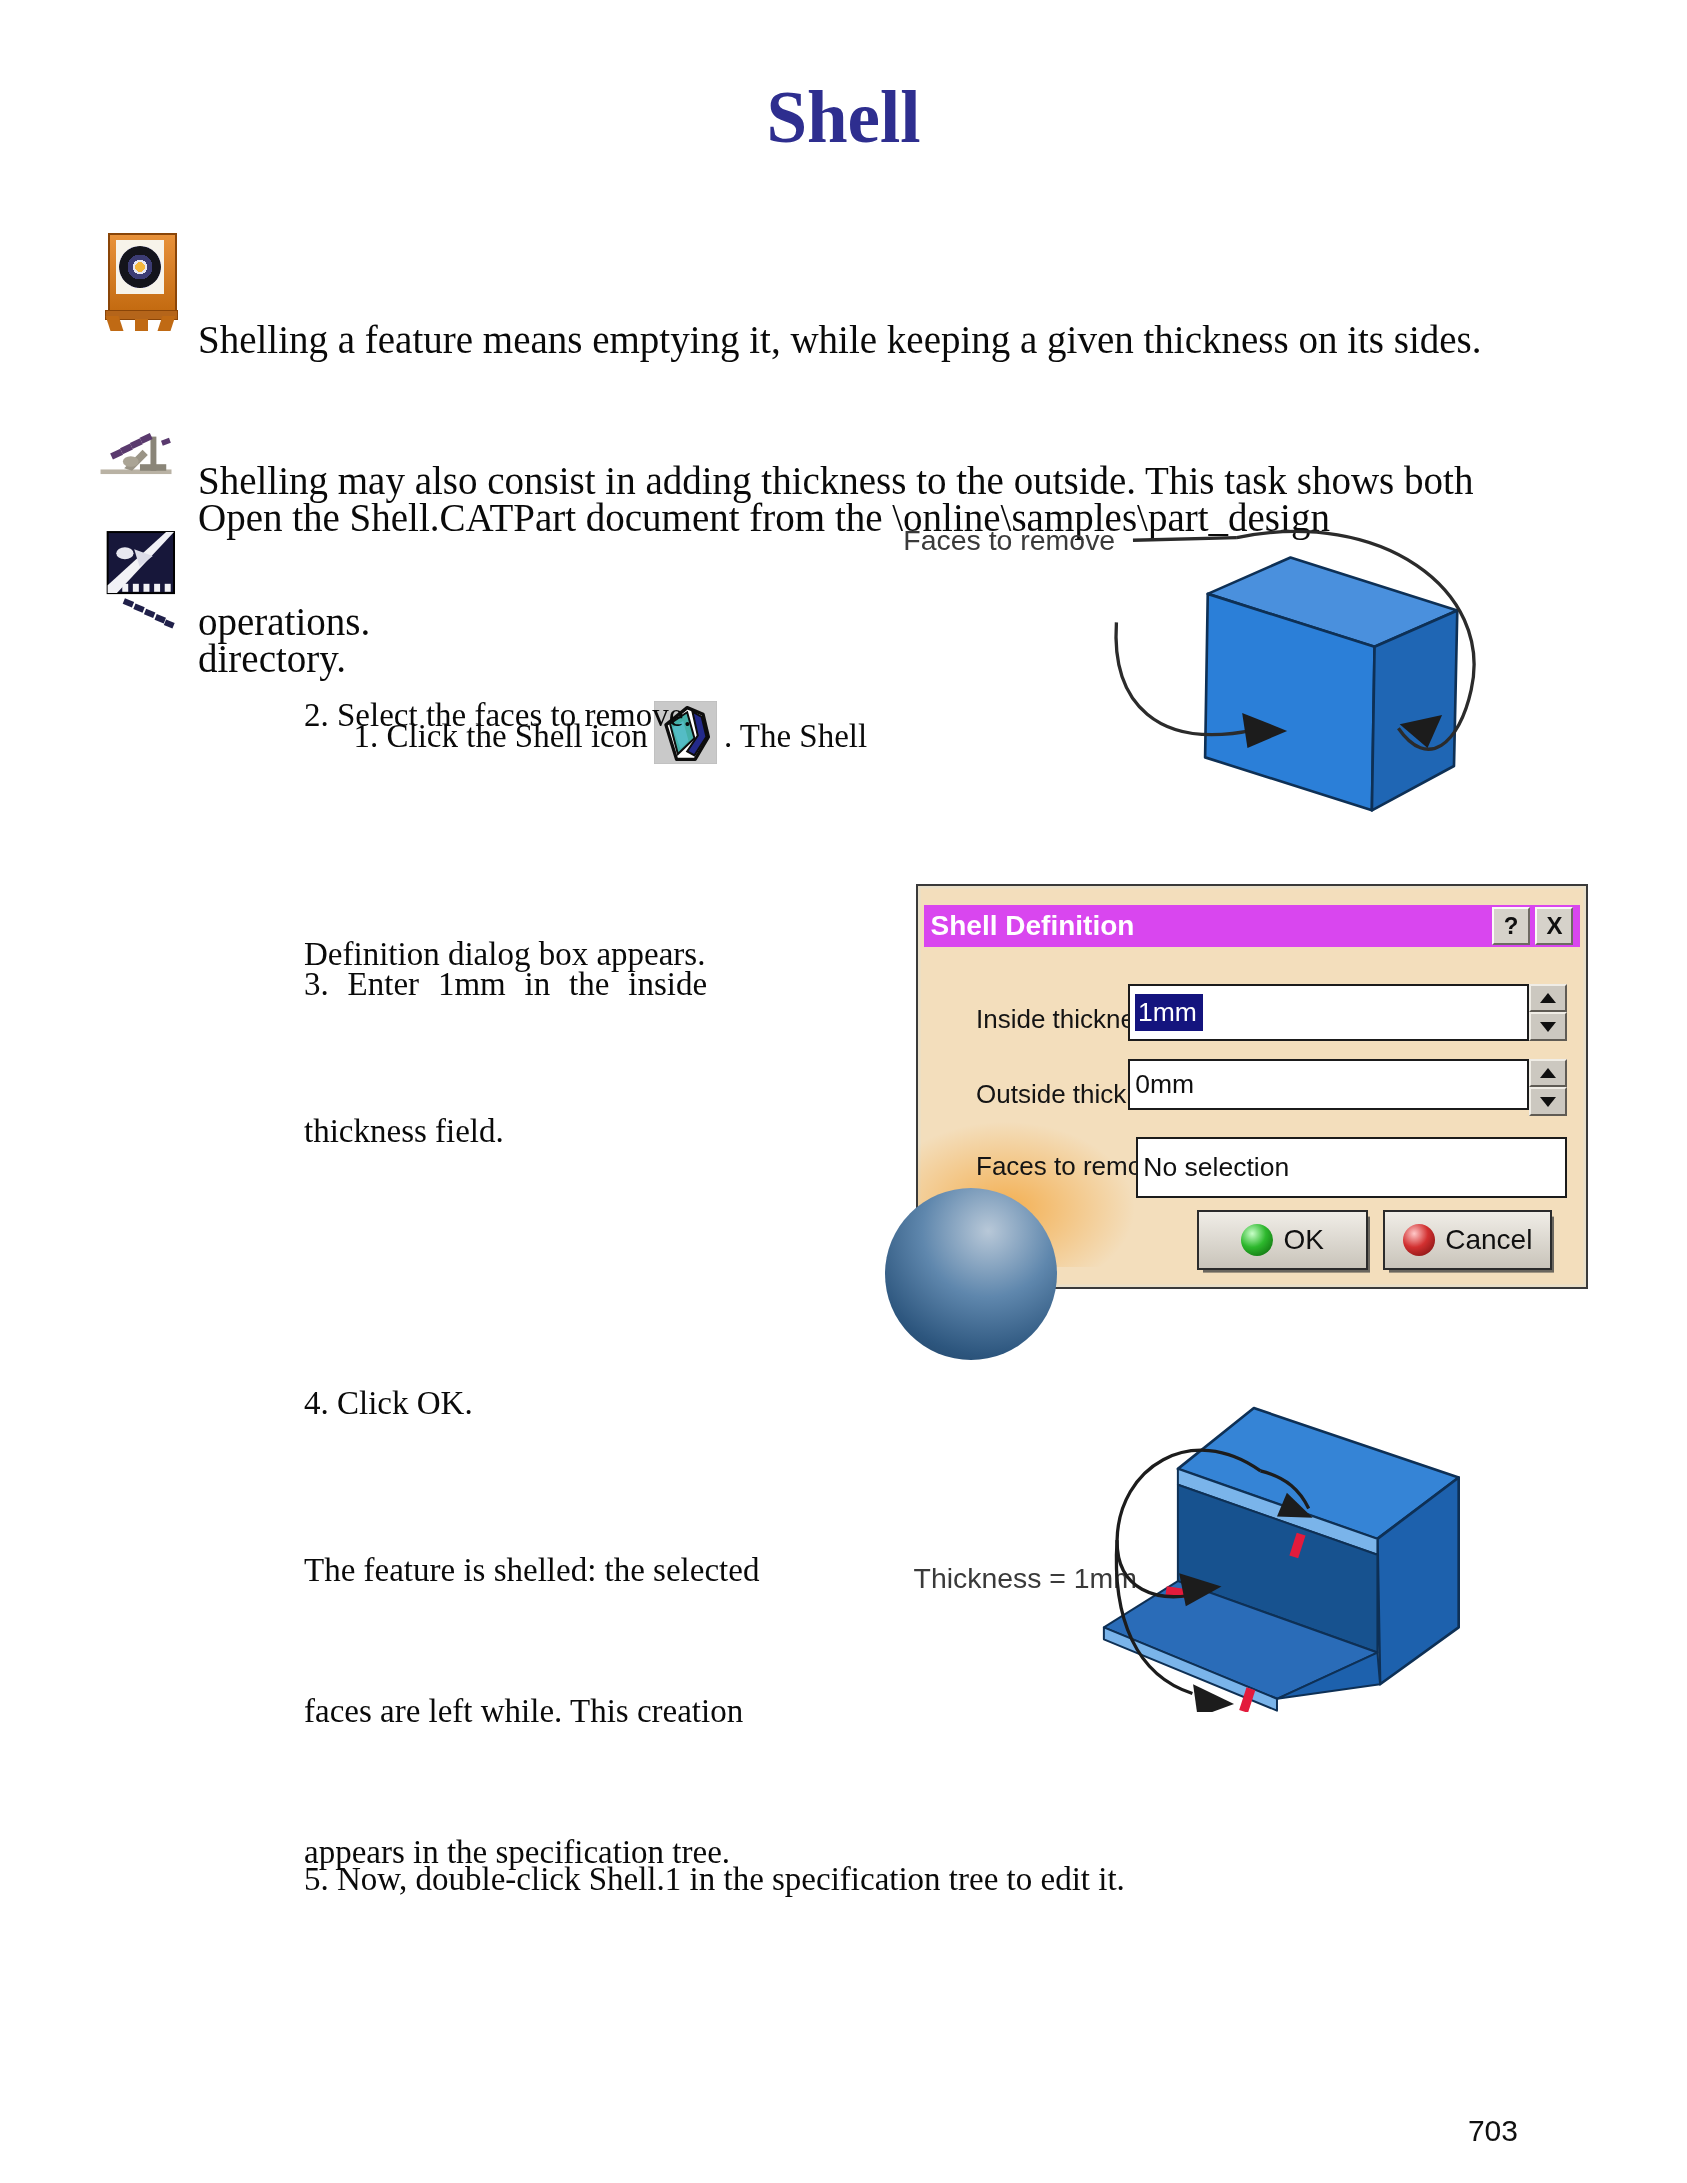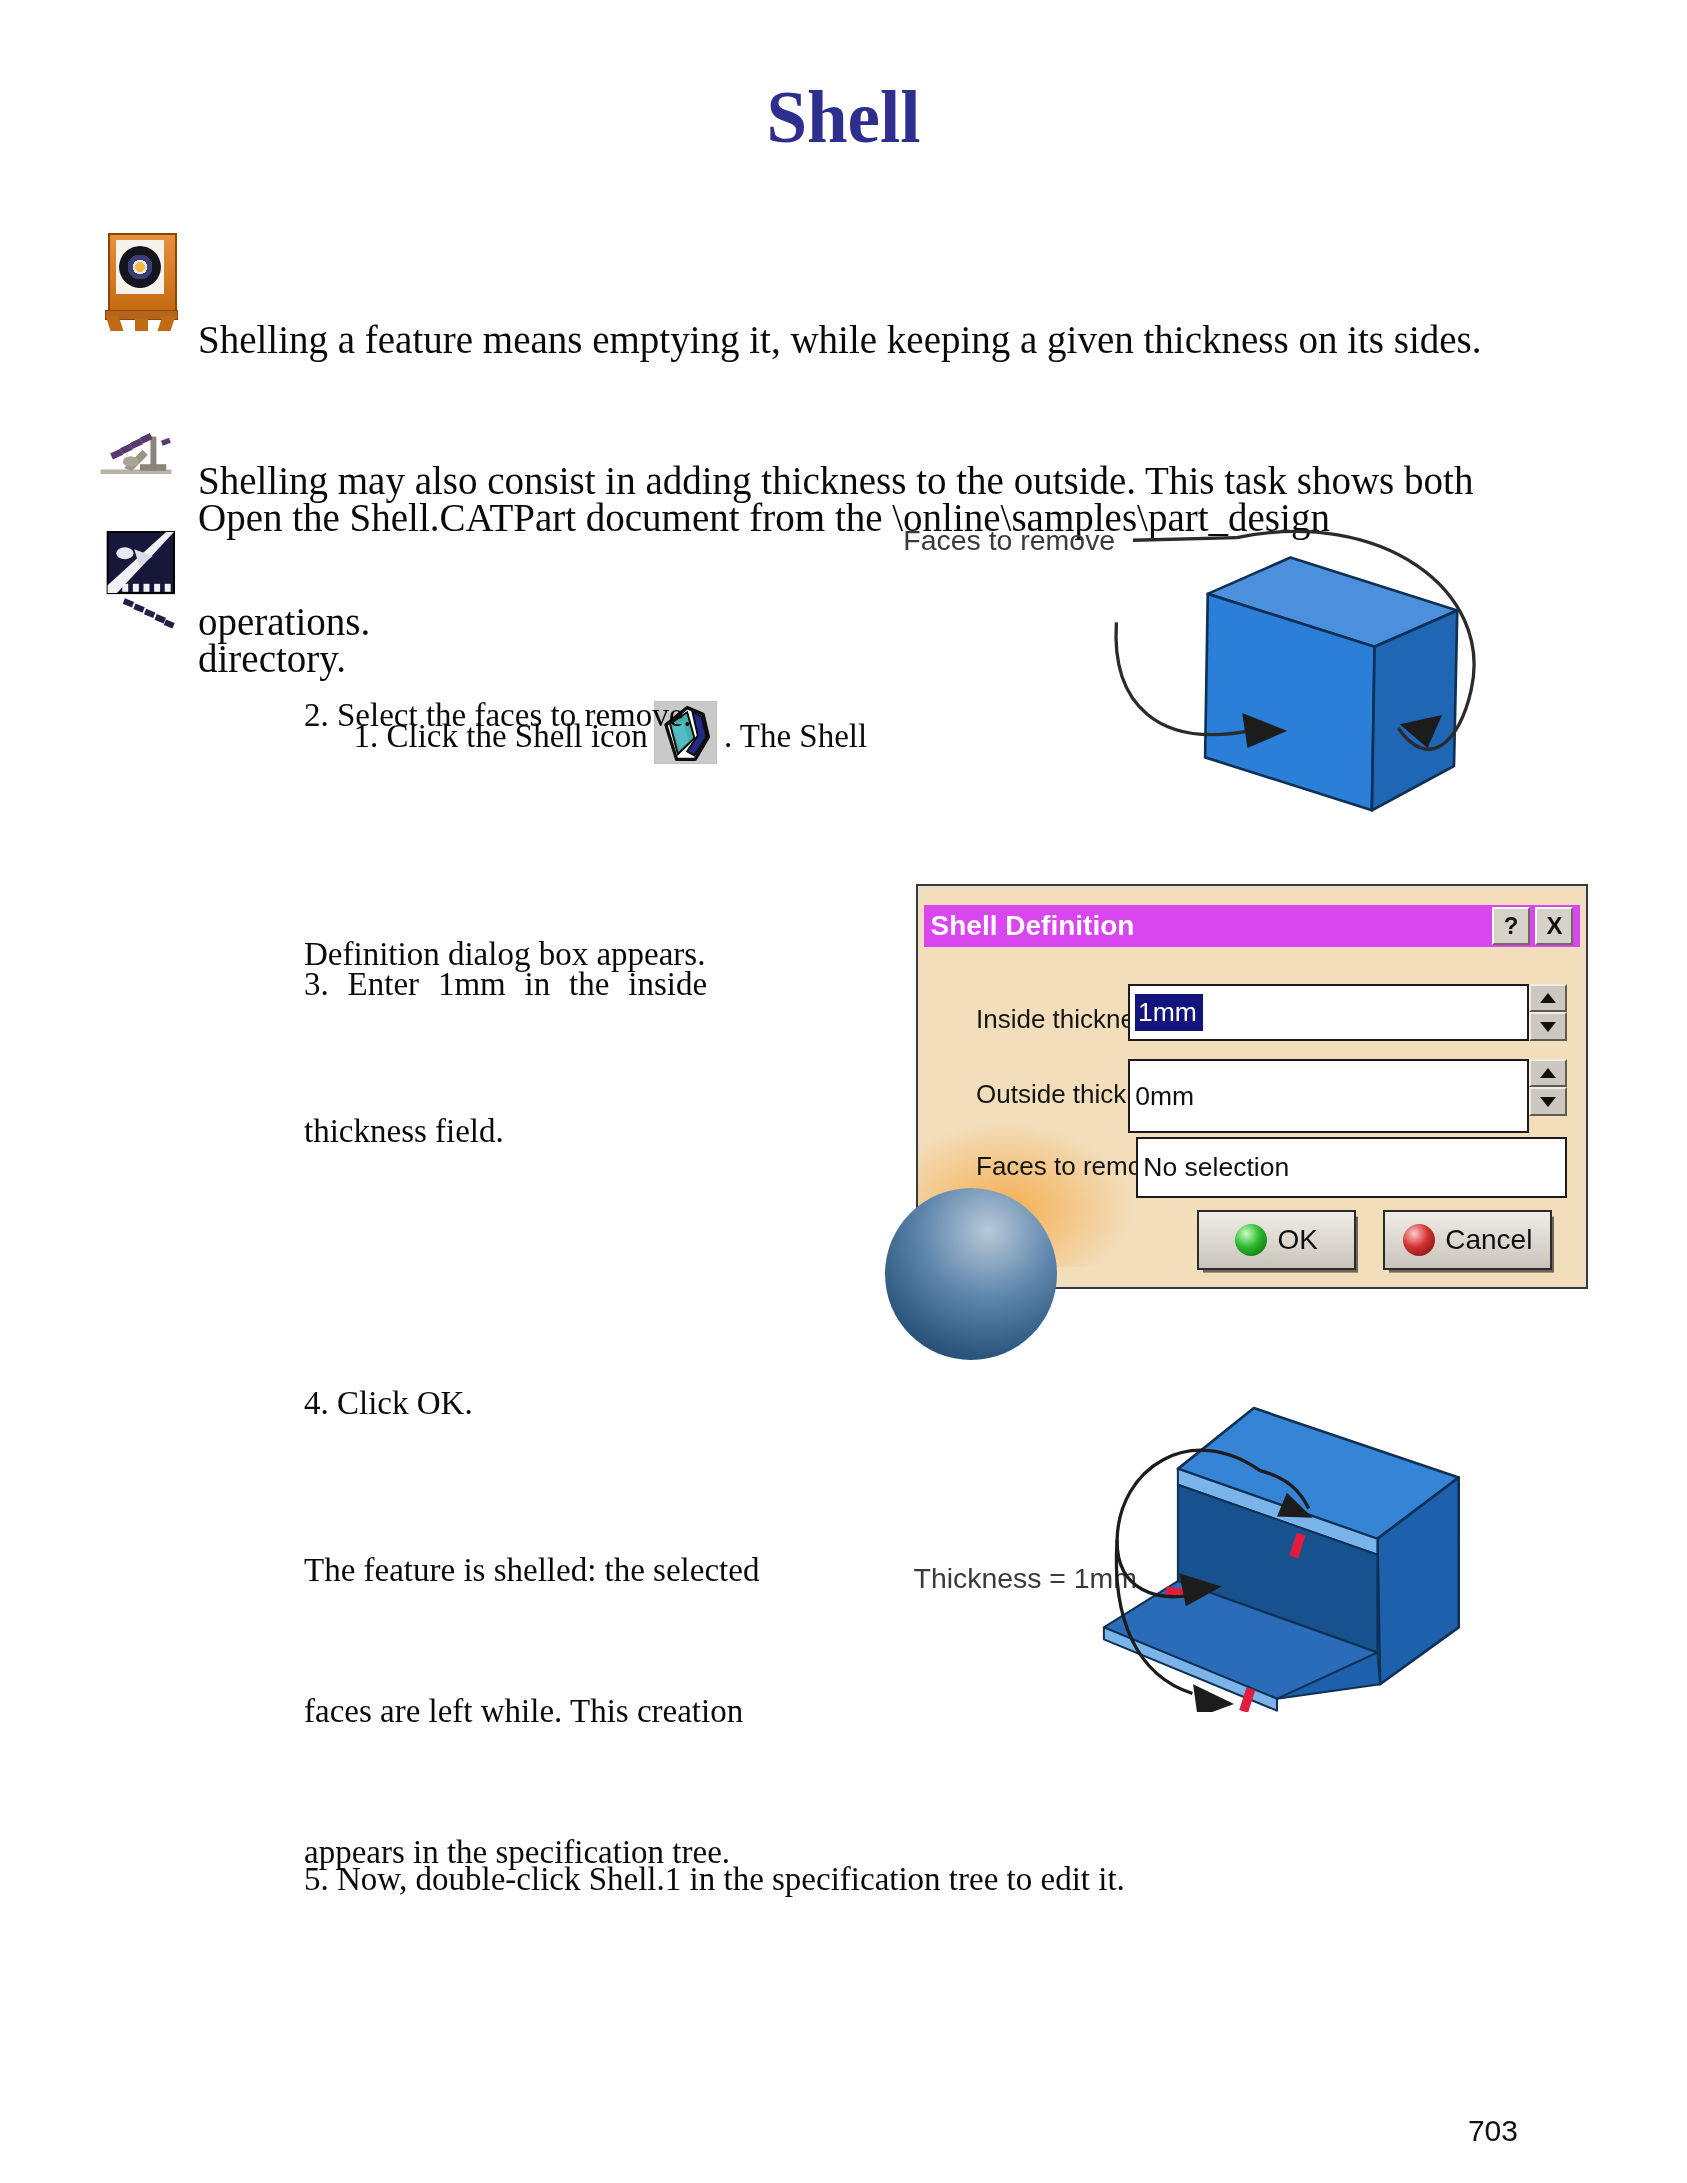--- a/index.html
+++ b/index.html
@@ -193,38 +193,38 @@
     <div class="spinner" style="left:611px;top:98px;height:57px;">
       <div class="spin-btn">
           <div class="tri-up"></div>
         </div>
       <div class="spin-btn">
           <div class="tri-down"></div>
         </div>
     </div>
 
     <div class="dlg-label" style="left:58px;top:193px;">Outside thickness:</div>
-    <div class="dlg-field" style="left:210px;top:173px;width:401px;height:74px;">
+    <div class="dlg-field" style="left:210px;top:173px;width:401px;height:51px;">
       <span>0mm</span>
     </div>
     <div class="spinner" style="left:611px;top:173px;height:57px;">
       <div class="spin-btn">
           <div class="tri-up"></div>
         </div>
       <div class="spin-btn">
           <div class="tri-down"></div>
         </div>
     </div>
 
     <div class="dlg-label" style="left:58px;top:265px;">Faces to remove:</div>
     <div class="dlg-field" style="left:218px;top:251px;width:431px;height:61px;">
       <span>No selection</span>
     </div>
 
-    <div class="dlg-btn" style="left:281px;top:326px;width:155px;">
+    <div class="dlg-btn" style="left:281px;top:326px;width:167px;">
       <span class="sphere green"></span>
       <span>OK</span>
     </div>
     <div class="dlg-btn" style="left:467px;top:326px;width:165px;">
       <span class="sphere red"></span>
       <span>Cancel</span>
     </div>
   </div>
 
   <div class="abs step" style="left:304px;top:1380px;">4. Click OK.</div>

